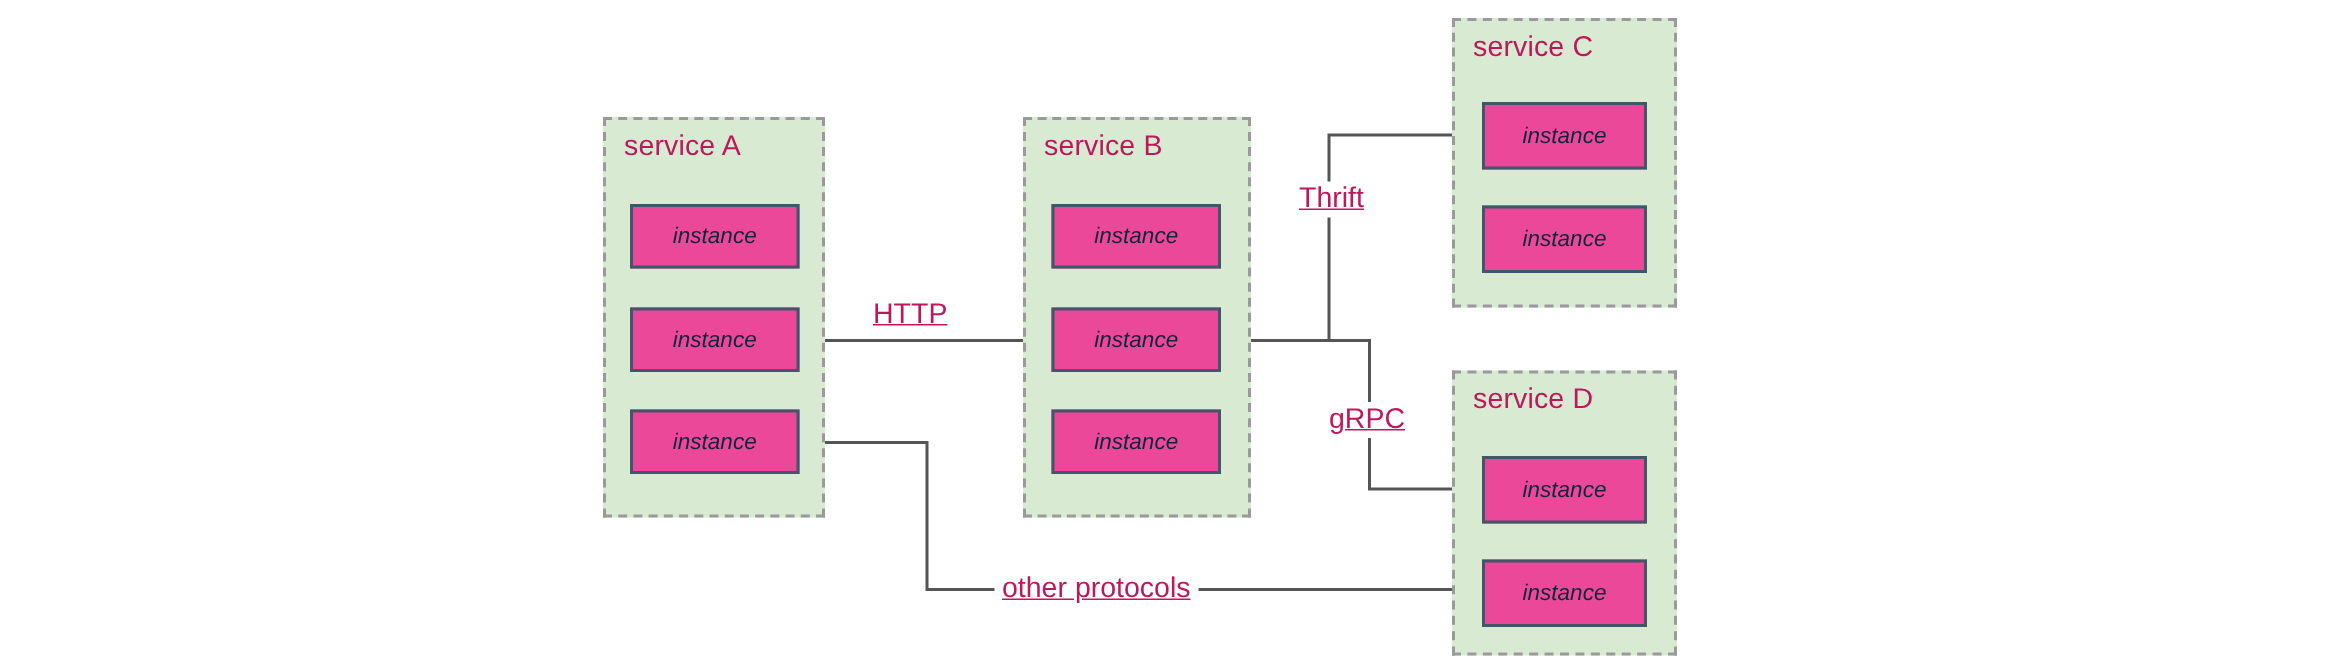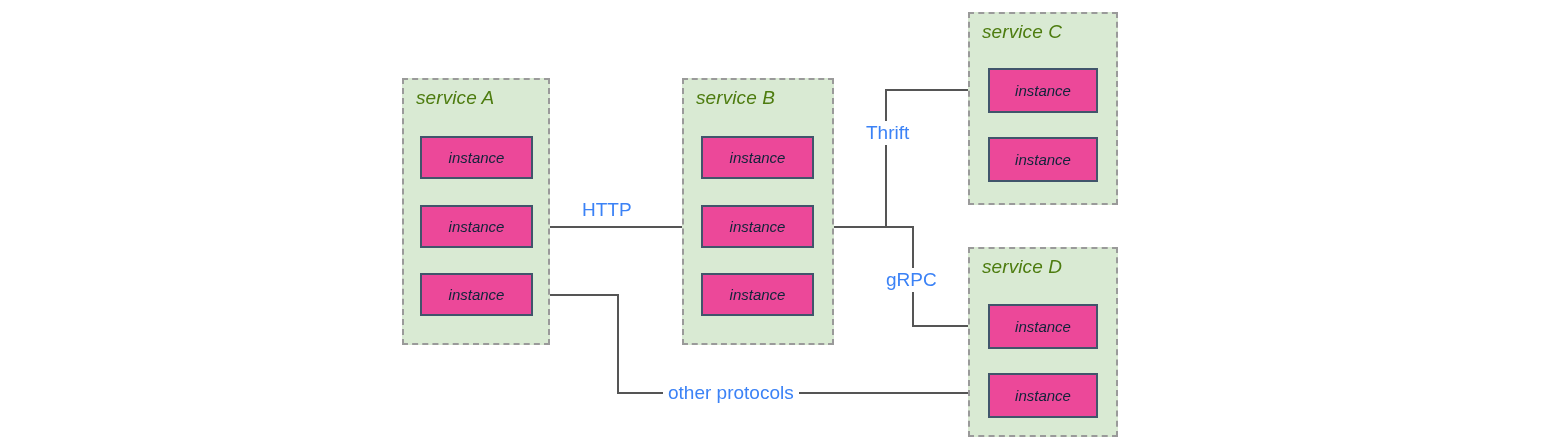--- a/index.html
+++ b/index.html
@@ -30,47 +30,47 @@
     background: #d9ead3;
     border: 2px dashed #9a9a9a;
     box-sizing: border-box;
     z-index: 2;
   }
   .service-title {
     position: absolute;
     left: 12px;
     top: 7px;
     font-size: 19px;
-    color: #4d7c0f;
+    color: #be185d;
     white-space: nowrap;
     letter-spacing: 0.1px;
-    font-style: italic;
   }
   .instance-box {
     position: absolute;
     background: #ec4899;
     border: 2px solid #41556b;
     box-sizing: border-box;
     display: flex;
     align-items: center;
     justify-content: center;
     font-size: 15px;
     color: #10243a;
     z-index: 3;
     font-style: italic;
   }
   .edge-label {
     position: absolute;
     background: #ffffff;
     font-size: 19px;
-    color: #3b82f6;
+    color: #be185d;
     white-space: nowrap;
     padding: 0 5px;
     z-index: 4;
     line-height: 24px;
+    text-decoration: underline;
   }
   .watermark {
     position: absolute;
     right: 14px;
     bottom: 8px;
     font-size: 16px;
     color: #d2d2d2;
     white-space: nowrap;
     z-index: 6;
   }

